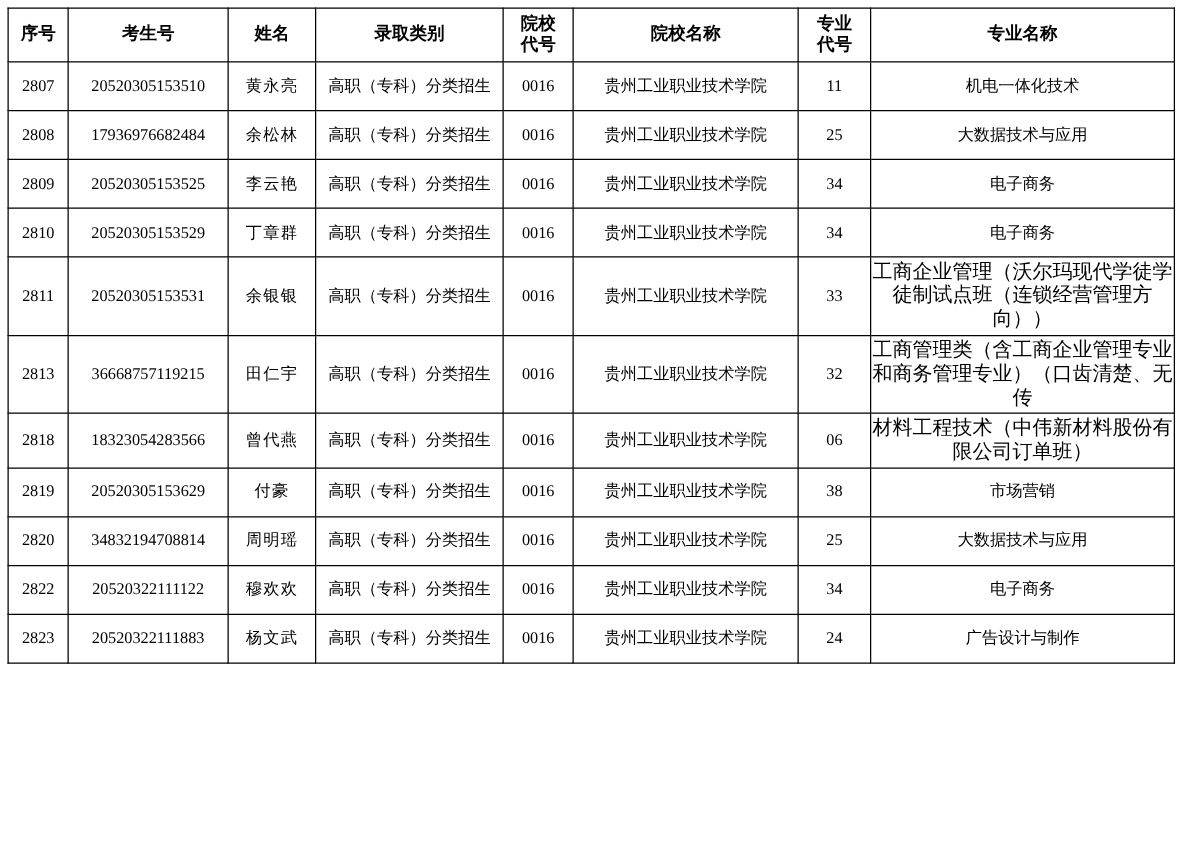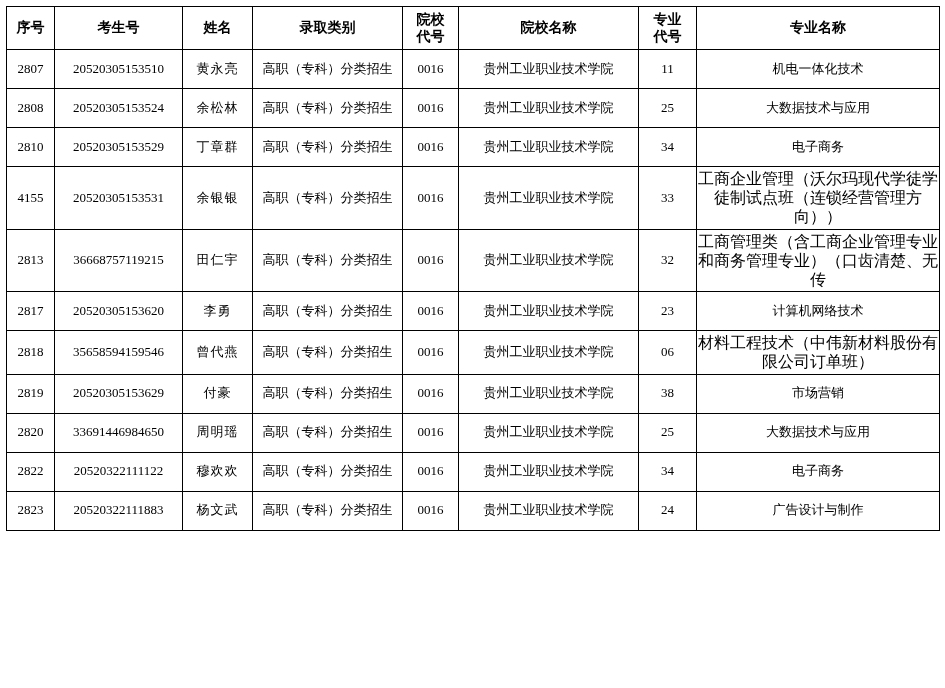--- a/index.html
+++ b/index.html
@@ -101,91 +101,91 @@
           <td class="exam">20520305153510</td>
           <td class="name">黄永亮</td>
           <td class="type">高职（专科）分类招生</td>
           <td class="ccode">0016</td>
           <td class="cname">贵州工业职业技术学院</td>
           <td class="mcode">11</td>
           <td class="mname">机电一体化技术</td>
         </tr>
         <tr>
           <td class="seq">2808</td>
-          <td class="exam">20520305153524</td>
+          <td class="exam">17936976682484</td>
           <td class="name">余松林</td>
           <td class="type">高职（专科）分类招生</td>
           <td class="ccode">0016</td>
           <td class="cname">贵州工业职业技术学院</td>
           <td class="mcode">25</td>
           <td class="mname">大数据技术与应用</td>
+        </tr>
+        <tr>
+          <td class="seq">2809</td>
+          <td class="exam">20520305153525</td>
+          <td class="name">李云艳</td>
+          <td class="type">高职（专科）分类招生</td>
+          <td class="ccode">0016</td>
+          <td class="cname">贵州工业职业技术学院</td>
+          <td class="mcode">34</td>
+          <td class="mname">电子商务</td>
         </tr>
         <tr>
           <td class="seq">2810</td>
           <td class="exam">20520305153529</td>
           <td class="name">丁章群</td>
           <td class="type">高职（专科）分类招生</td>
           <td class="ccode">0016</td>
           <td class="cname">贵州工业职业技术学院</td>
           <td class="mcode">34</td>
           <td class="mname">电子商务</td>
         </tr>
         <tr>
-          <td class="seq">4155</td>
+          <td class="seq">2811</td>
           <td class="exam">20520305153531</td>
           <td class="name">余银银</td>
           <td class="type">高职（专科）分类招生</td>
           <td class="ccode">0016</td>
           <td class="cname">贵州工业职业技术学院</td>
           <td class="mcode">33</td>
           <td class="mname small">工商企业管理（沃尔玛现代学徒学徒制试点班（连锁经营管理方向））</td>
         </tr>
         <tr>
           <td class="seq">2813</td>
           <td class="exam">36668757119215</td>
           <td class="name">田仁宇</td>
           <td class="type">高职（专科）分类招生</td>
           <td class="ccode">0016</td>
           <td class="cname">贵州工业职业技术学院</td>
           <td class="mcode">32</td>
           <td class="mname small">工商管理类（含工商企业管理专业和商务管理专业）（口齿清楚、无传</td>
         </tr>
         <tr>
-          <td class="seq">2817</td>
-          <td class="exam">20520305153620</td>
-          <td class="name">李勇</td>
-          <td class="type">高职（专科）分类招生</td>
-          <td class="ccode">0016</td>
-          <td class="cname">贵州工业职业技术学院</td>
-          <td class="mcode">23</td>
-          <td class="mname">计算机网络技术</td>
-        </tr>
-        <tr>
           <td class="seq">2818</td>
-          <td class="exam">35658594159546</td>
+          <td class="exam">18323054283566</td>
           <td class="name">曾代燕</td>
           <td class="type">高职（专科）分类招生</td>
           <td class="ccode">0016</td>
           <td class="cname">贵州工业职业技术学院</td>
           <td class="mcode">06</td>
           <td class="mname small">材料工程技术（中伟新材料股份有限公司订单班）</td>
         </tr>
         <tr>
           <td class="seq">2819</td>
           <td class="exam">20520305153629</td>
           <td class="name">付豪</td>
           <td class="type">高职（专科）分类招生</td>
           <td class="ccode">0016</td>
           <td class="cname">贵州工业职业技术学院</td>
           <td class="mcode">38</td>
           <td class="mname">市场营销</td>
         </tr>
         <tr>
           <td class="seq">2820</td>
-          <td class="exam">33691446984650</td>
+          <td class="exam">34832194708814</td>
           <td class="name">周明瑶</td>
           <td class="type">高职（专科）分类招生</td>
           <td class="ccode">0016</td>
           <td class="cname">贵州工业职业技术学院</td>
           <td class="mcode">25</td>
           <td class="mname">大数据技术与应用</td>
         </tr>
         <tr>
           <td class="seq">2822</td>
           <td class="exam">20520322111122</td>

